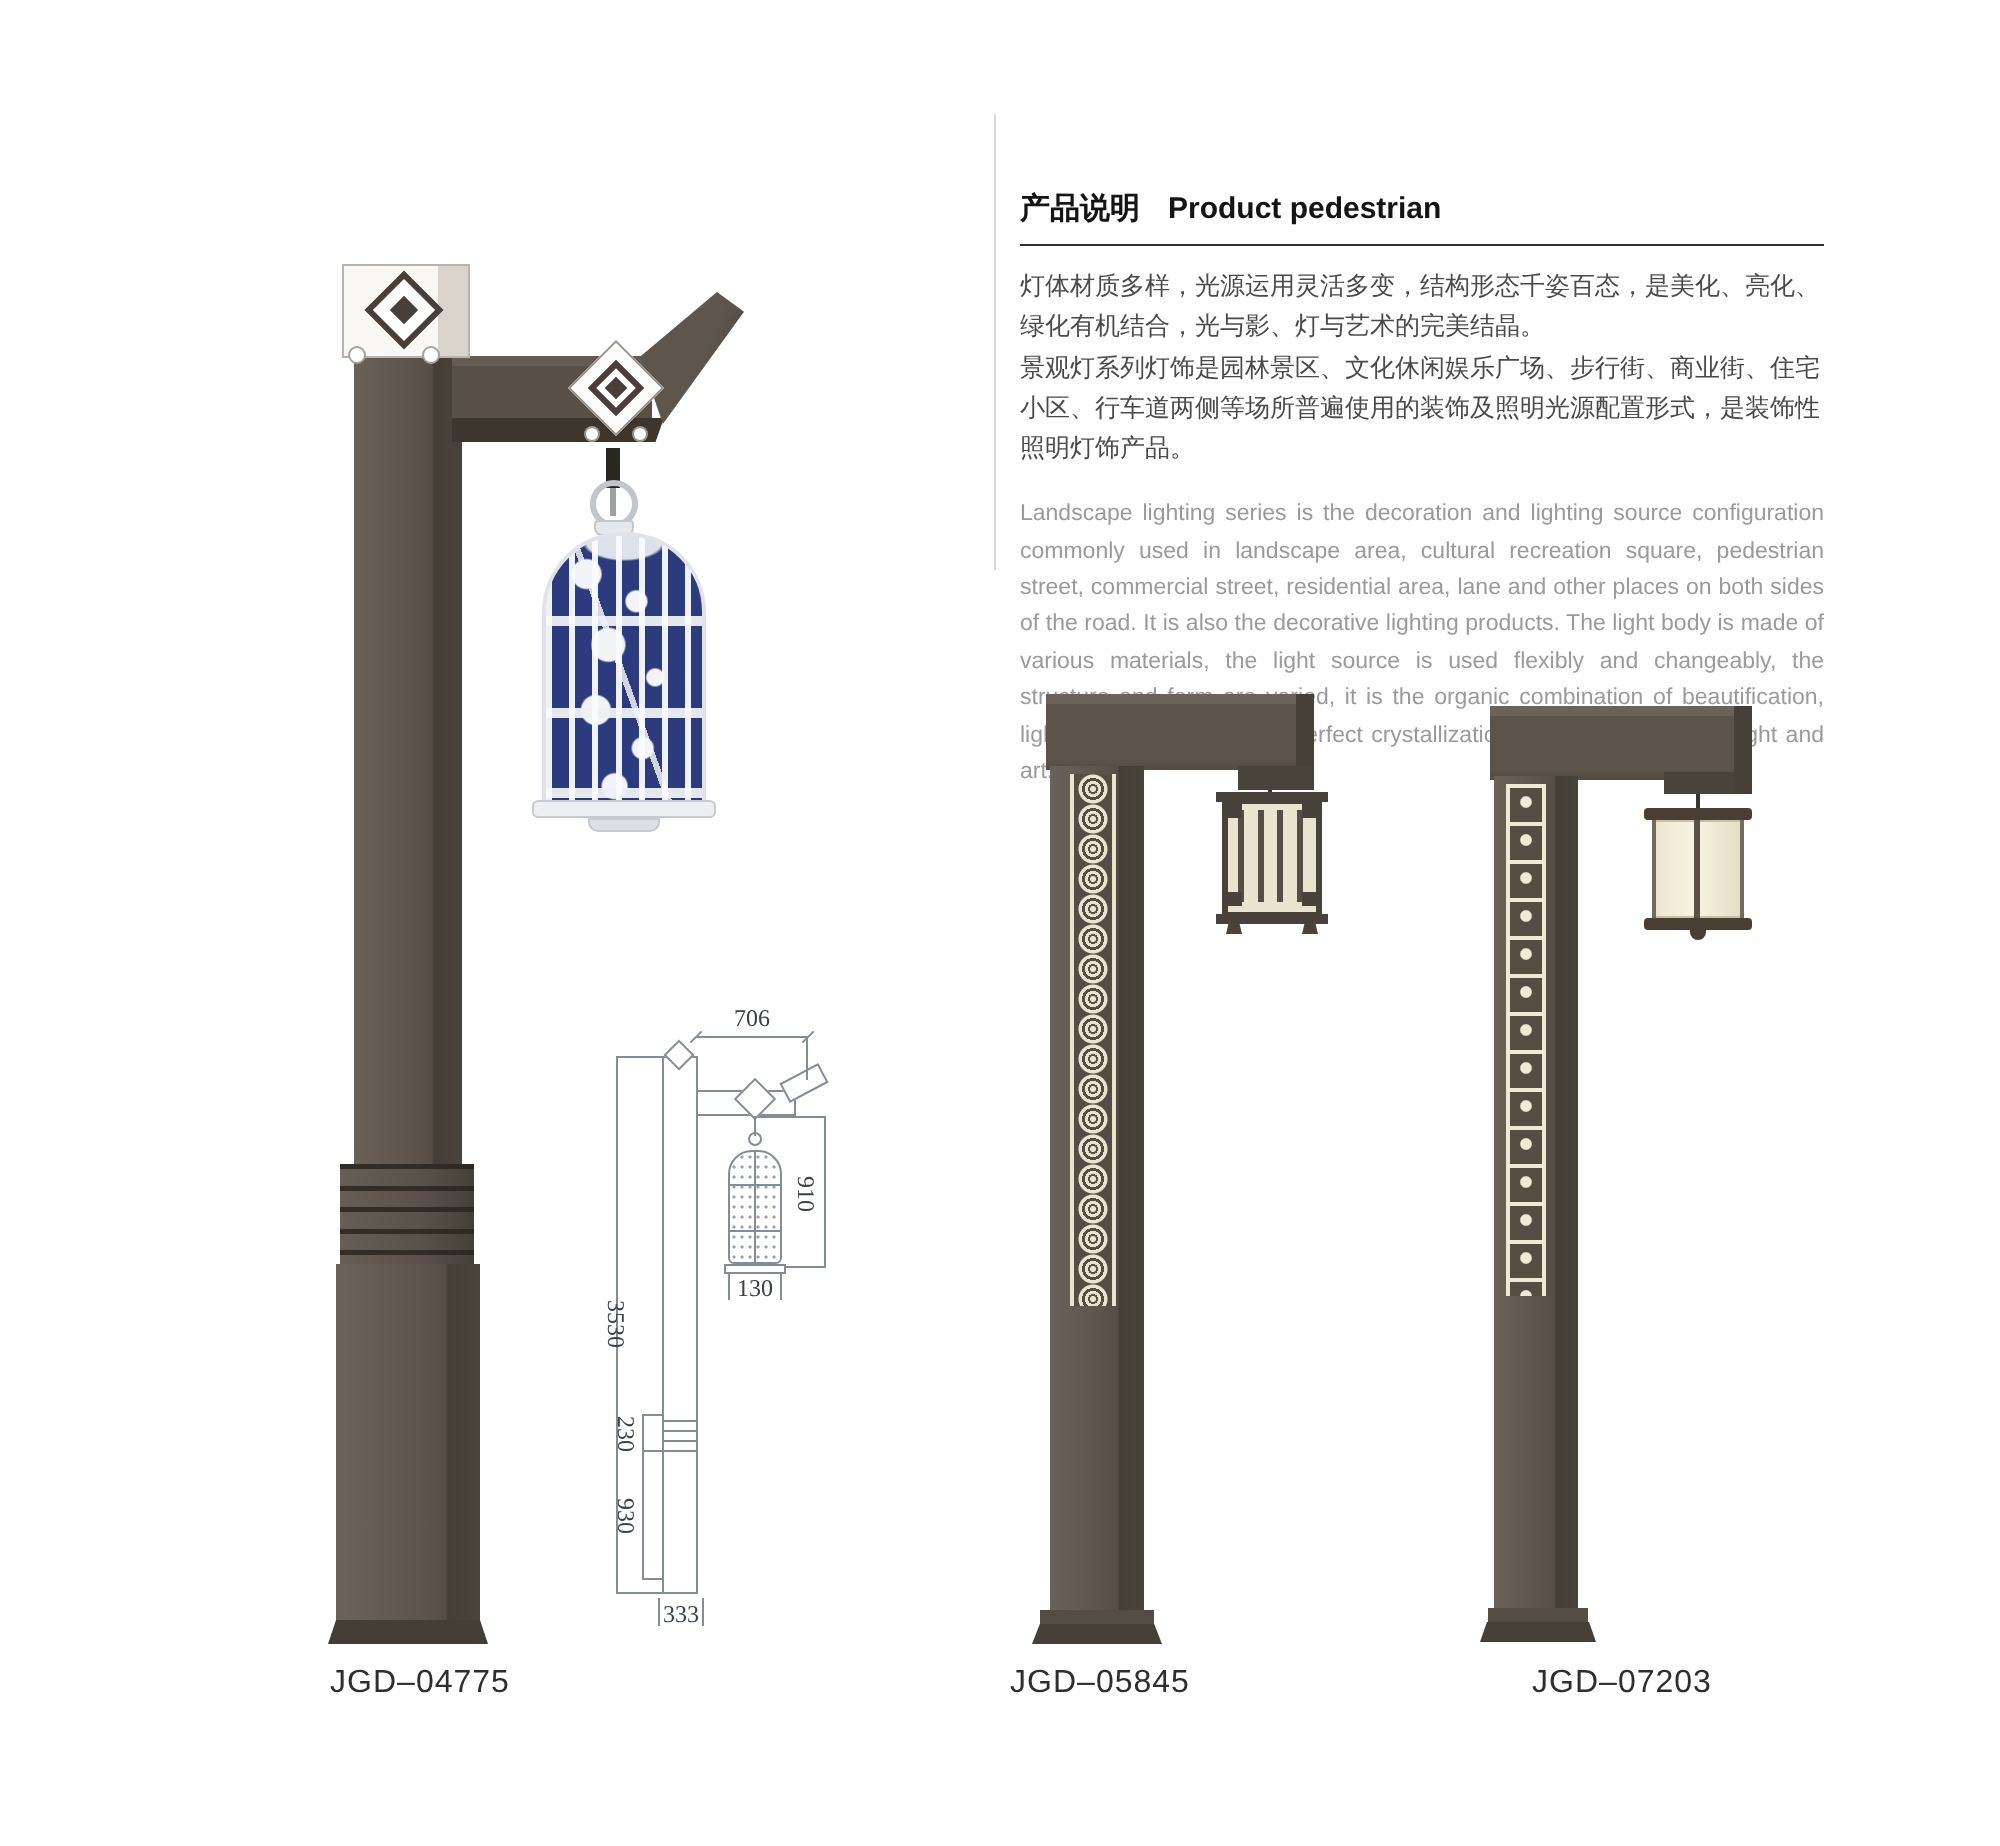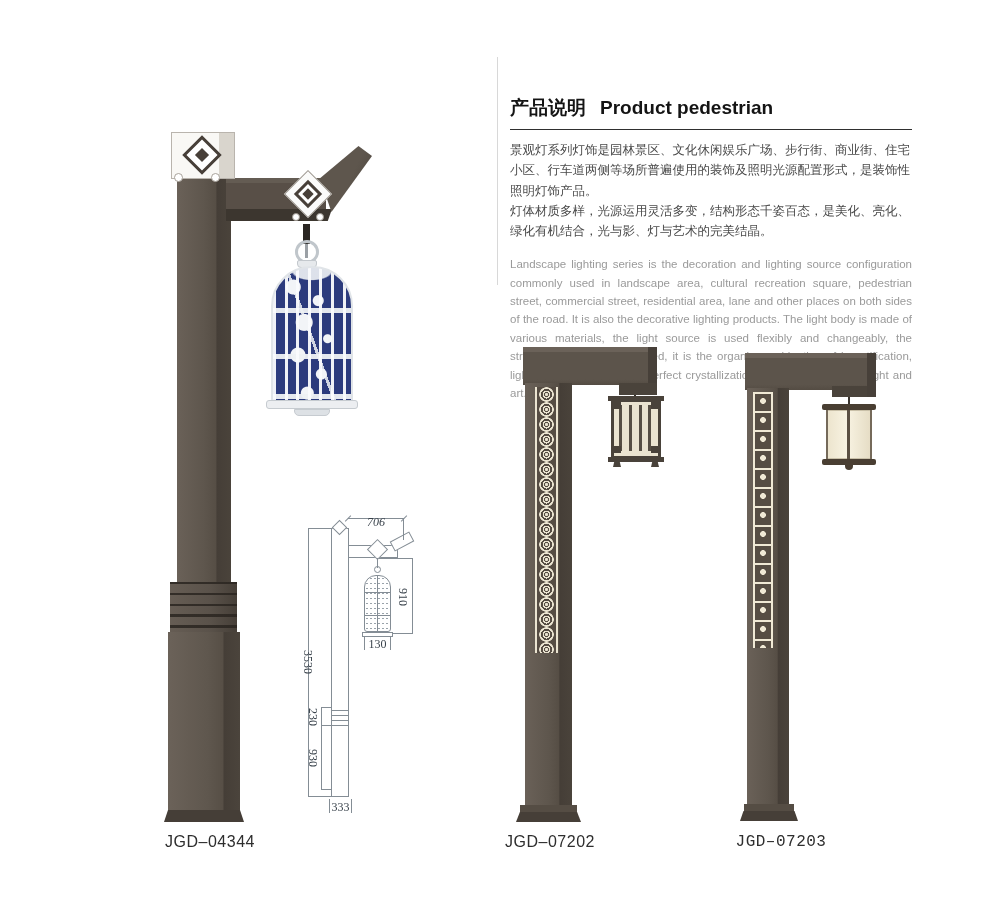--- a/index.html
+++ b/index.html
@@ -1,21 +1,21 @@
 <!DOCTYPE html>
 <html><head>
 <meta charset="utf-8">
 <style>
   html,body{margin:0;padding:0;}
   body{width:1000px;height:923px;background:#ffffff;font-family:"Liberation Sans",sans-serif;}
   .page{position:relative;width:1000px;height:923px;background:#fff;overflow:hidden;}
   .abs{position:absolute;box-sizing:border-box;}
   
   .desc{position:absolute;left:510px;top:95px;width:402px;}
-  .desc h1{margin:0;font-size:19px;font-weight:bold;color:#141414;display:flex;gap:14px;align-items:baseline;}
+  .desc h1{margin:0;font-size:15px;font-weight:bold;color:#141414;display:flex;gap:14px;align-items:baseline;}
   .title-rule{margin-top:8px;border-top:1.6px solid #2f2f2f;height:0;}
   .desc p.zh{margin:10px 0 0;font-size:12.5px;color:#4a4a4a;line-height:1.62;}
   .desc p.zh + p.zh{margin-top:0;}
   .desc p.en{margin:14px 0 0;font-size:11.5px;color:#9a9a9a;line-height:1.6;text-align:justify;}
   .col-divider{position:absolute;left:497px;top:57px;width:1px;height:228px;background:#d8d8d8;}
   
   .model-label{position:absolute;font-size:16px;color:#2e2e2e;letter-spacing:.5px;text-align:center;width:140px;}
   
   .post-grad{background:linear-gradient(to right,#6a6158,#5e564d 50%,#564e45 72%,#453e37 74%,#4a433b);}
   .beam-grad{background:linear-gradient(to bottom,#6b6259 0 5px,#5c544b 5px 85%,#544c43);}
@@ -33,22 +33,22 @@
 <div class="page">
 
   <div class="col-divider"></div>
 
   <section class="desc">
     <h1>
       <span>产品说明</span>
       <span>Product pedestrian</span>
     </h1>
     <div class="title-rule"></div>
+    <p class="zh">灯体材质多样，光源运用灵活多变，结构形态千姿百态，是美化、亮化、绿化有机结合，光与影、灯与艺术的完美结晶。</p>
     <p class="zh">景观灯系列灯饰是园林景区、文化休闲娱乐广场、步行街、商业街、住宅小区、行车道两侧等场所普遍使用的装饰及照明光源配置形式，是装饰性照明灯饰产品。</p>
-    <p class="zh">灯体材质多样，光源运用灵活多变，结构形态千姿百态，是美化、亮化、绿化有机结合，光与影、灯与艺术的完美结晶。</p>
     <p class="en">Landscape lighting series is the decoration and lighting source configuration commonly used in landscape area, cultural recreation square, pedestrian street, commercial street, residential area, lane and other places on both sides of the road. It is also the decorative lighting products. The light body is made of various materials, the light source is used flexibly and changeably, the structure and form are varied, it is the organic combination of beautification, lighting and greening, the perfect crystallization of light and shadow, light and art.</p>
   </section>
 
   <div class="abs" style="left:0;top:0;">
 
     <div class="abs post-grad" style="left:177px;top:172px;width:54px;height:463px;"></div>
 
     <div class="abs" style="left:226px;top:178px;width:100px;height:31px;background:linear-gradient(to bottom,#645c53 0 5px,#584f47 5px);"></div>
     <div class="abs" style="left:226px;top:209px;width:106px;height:12px;background:#3c362f;clip-path:polygon(0 0,100% 0,96% 100%,0 100%);"></div>
     <div class="abs" style="left:320px;top:146px;width:52px;height:66px;clip-path:polygon(0% 49%,74% 0%,100% 15%,22% 100%);background:linear-gradient(115deg,#5e564d 55%,#49423a);"></div>
@@ -110,21 +110,21 @@
     <div class="dd dbox" style="left:69px;top:134px;width:31px;height:5px;"></div>
     <div class="dd dline" style="left:39px;top:212px;width:16px;height:1px;"></div>
     <div class="dd dline" style="left:39px;top:217px;width:16px;height:1px;"></div>
     <div class="dd dline" style="left:39px;top:222px;width:16px;height:1px;"></div>
     <div class="dd dline" style="left:39px;top:227px;width:16px;height:1px;"></div>
 
     <div class="dd dline" style="left:55px;top:20px;width:56px;height:1px;"></div>
     <div class="dd dline" style="left:110px;top:20px;width:1px;height:22px;"></div>
     <div class="dd tick" style="position:absolute;left:51px;top:20px;"></div>
     <div class="dd tick" style="position:absolute;left:107px;top:20px;"></div>
-    <div class="dd dtext" style="left:55px;top:18px;width:56px;font-style:italic;">706</div>
+    <div class="dd dtext" style="left:55px;top:5px;width:56px;">706</div>
 
     <div class="dd dline" style="left:86px;top:60px;width:34px;height:1px;"></div>
     <div class="dd dline" style="left:99px;top:135px;width:21px;height:1px;"></div>
     <div class="dd dline" style="left:119px;top:60px;width:1px;height:76px;"></div>
     <div class="dd dtext" style="left:92px;top:93px;width:36px;transform:rotate(90deg);">910</div>
 
     <div class="dd dline" style="left:71px;top:138px;width:1px;height:14px;"></div>
     <div class="dd dline" style="left:97px;top:138px;width:1px;height:14px;"></div>
     <div class="dd dtext" style="left:66px;top:140px;width:37px;">130</div>
 
@@ -192,17 +192,17 @@
     <div class="abs" style="left:826px;top:410px;width:46px;height:49px;background:linear-gradient(to right,#ece4cd,#f8f3e2 45%,#e5dcc4);border:1px solid #c9c0a8;"></div>
     <div class="abs" style="left:826px;top:410px;width:2px;height:49px;background:#756a5a;"></div>
     <div class="abs" style="left:870px;top:410px;width:2px;height:49px;background:#756a5a;"></div>
     <div class="abs" style="left:847px;top:410px;width:3px;height:49px;background:#5b5043;"></div>
     <div class="abs" style="left:822px;top:459px;width:54px;height:6px;background:#493e32;border-radius:2px;"></div>
     <div class="abs" style="left:845px;top:465px;width:8px;height:5px;background:#493e32;border-radius:0 0 4px 4px;"></div>
     <div class="abs" style="left:744px;top:804px;width:50px;height:7px;background:#554d44;"></div>
     <div class="abs" style="left:740px;top:811px;width:58px;height:10px;background:#463f38;clip-path:polygon(6% 0,94% 0,100% 100%,0 100%);"></div>
   </div>
 
-  <div class="model-label" style="left:140px;top:833px;">JGD–04344</div>
-  <div class="model-label" style="left:480px;top:833px;">JGD–07202</div>
-  <div class="model-label" style="left:711px;top:833px;font-family:Liberation Mono, monospace;">JGD–07203</div>
+  <div class="model-label" style="left:140px;top:833px;">JGD–04775</div>
+  <div class="model-label" style="left:480px;top:833px;">JGD–05845</div>
+  <div class="model-label" style="left:741px;top:833px;">JGD–07203</div>
 
 </div>
 
 </body></html>

